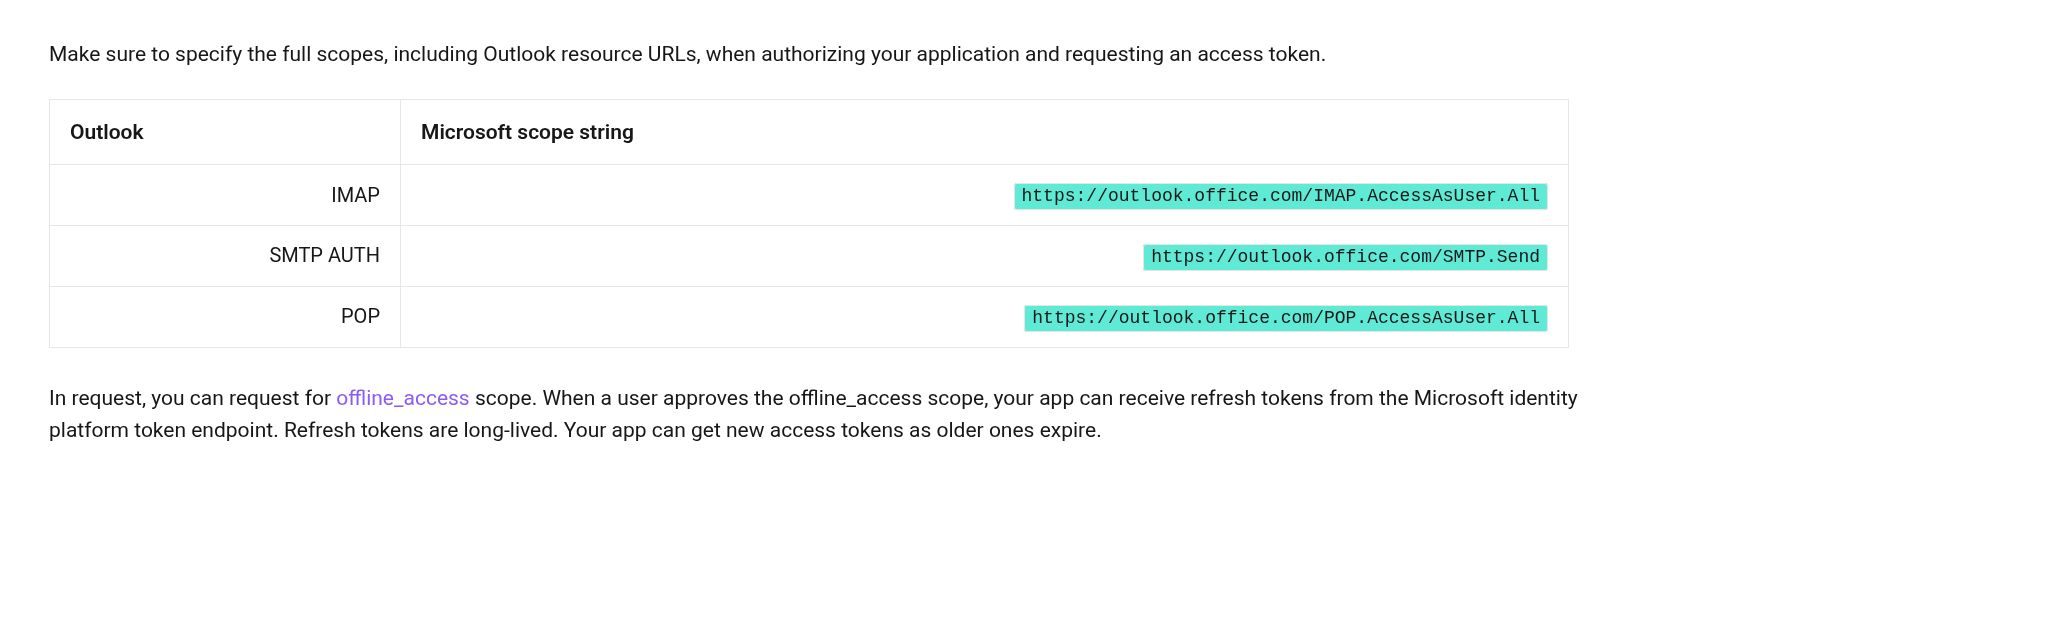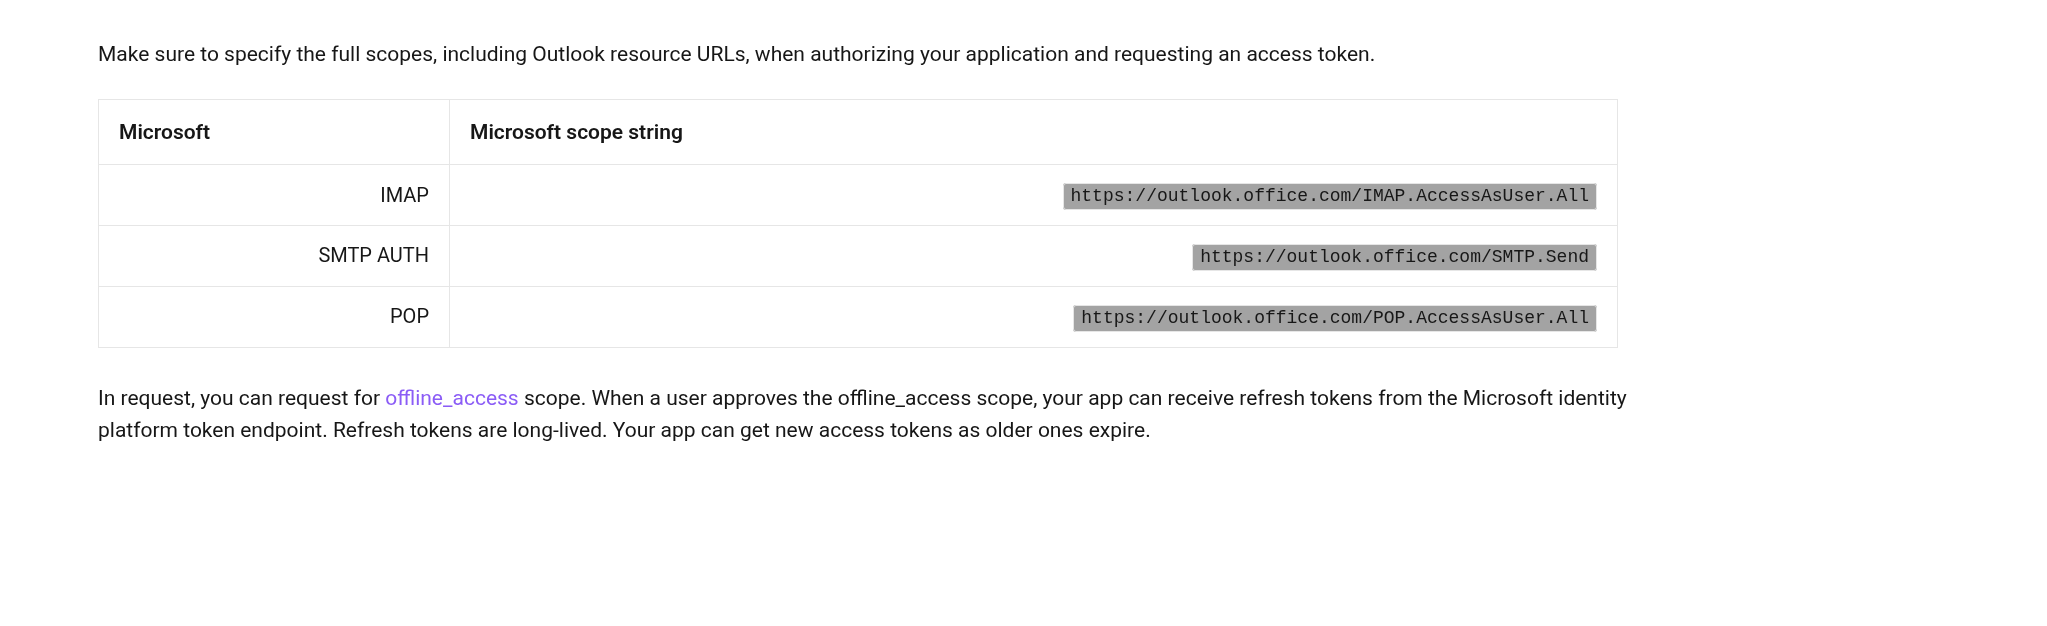--- a/index.html
+++ b/index.html
@@ -6,21 +6,21 @@
     margin: 0;
     padding: 0;
     background: #ffffff;
     font-family: "Segoe UI", -apple-system, BlinkMacSystemFont, Roboto, "Helvetica Neue", sans-serif;
     color: #171717;
     font-size: 21px;
     line-height: 1.55;
     -webkit-font-smoothing: antialiased;
   }
   .page {
-    padding: 38px 80px 40px 98px;
+    padding: 38px 80px 40px 49px;
     max-width: 1560px;
   }
   p.body {
     margin: 0 0 28px 0;
     font-weight: 400;
     color: #171717;
   }
   table.doc {
     border-collapse: collapse;
     width: 100%;
@@ -47,21 +47,21 @@
     color: #171717;
     text-align: right;
   }
   table.doc th:first-child,
   table.doc td:first-child {
     width: 310px;
   }
   code.inline {
     font-family: Consolas, "Courier New", monospace;
     font-size: 18px;
-    background: #a3a3a3;
+    background: #5eead4;
     border: 1px solid #e6e6e6;
     border-radius: 3px;
     padding: 2px 7px 3px 7px;
     color: #171717;
     white-space: nowrap;
   }
   a.link {
     color: #8b5cf6;
     text-decoration: none;
   }
@@ -69,21 +69,21 @@
 </head>
 <body>
 
 <div class="page">
 
   <p class="body">Make sure to specify the full scopes, including Outlook resource URLs, when authorizing your application and requesting an access token.</p>
 
   <table class="doc">
     <thead>
       <tr>
-        <th>Microsoft</th>
+        <th>Outlook</th>
         <th>Microsoft scope string</th>
       </tr>
     </thead>
     <tbody>
       <tr>
         <td>IMAP</td>
         <td>
           <code class="inline">https://outlook.office.com/IMAP.AccessAsUser.All</code>
         </td>
       </tr>

